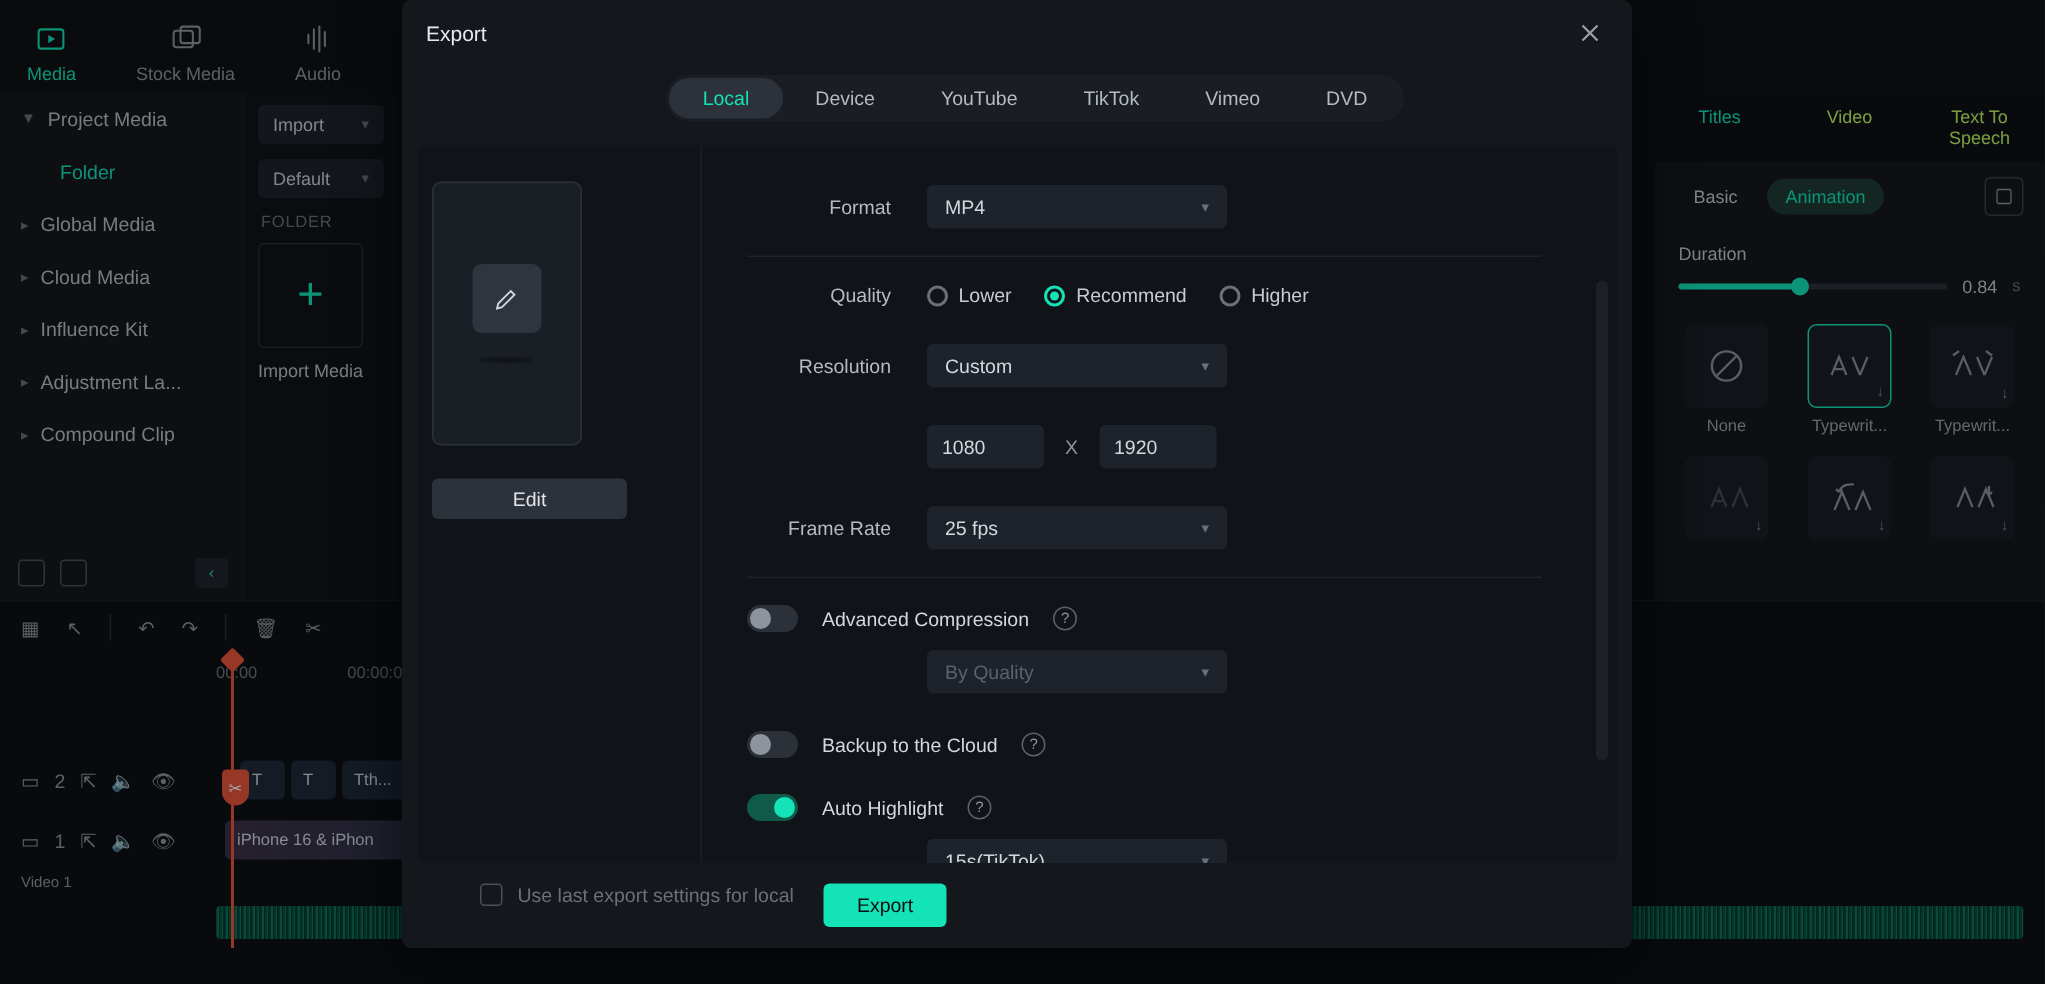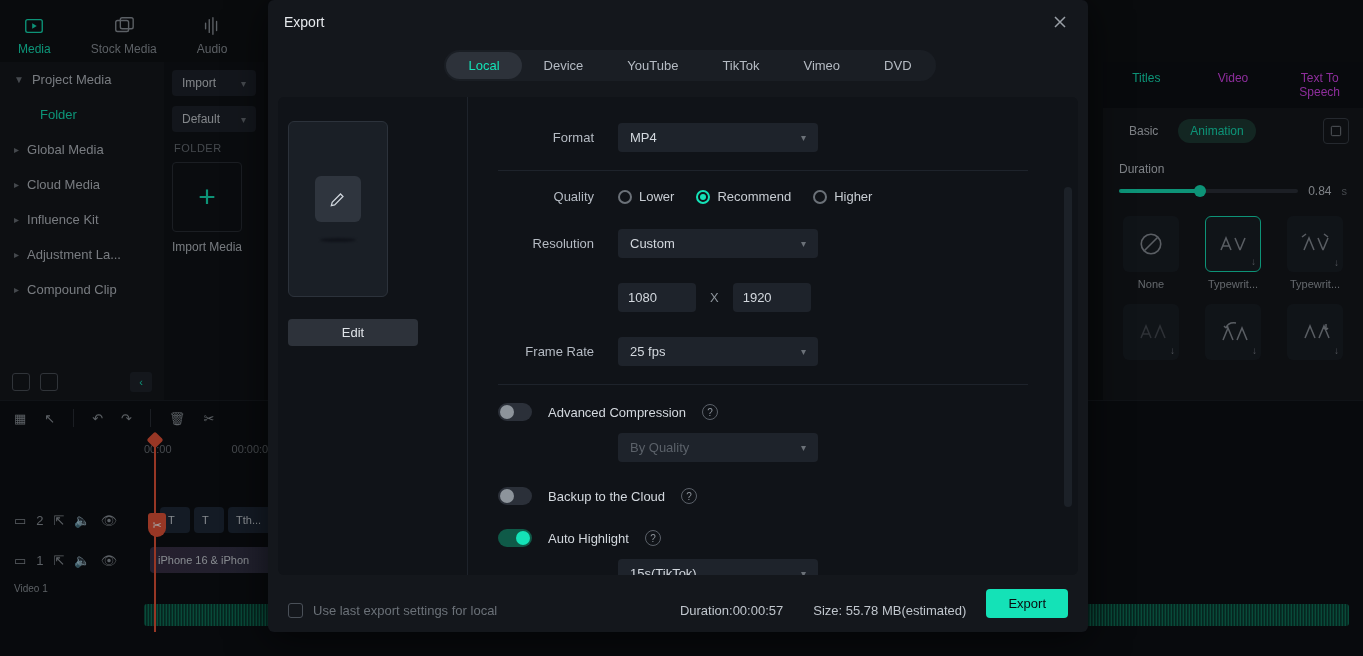--- a/index.html
+++ b/index.html
@@ -25,21 +25,21 @@
 
 .center-col { width: 100px; background:#101318; padding:8px; position:relative; }
 .small-select { background:#1e232b; border:none; color:#c8cdd3; padding:6px 10px; border-radius:4px; font-size:12px; display:flex; align-items:center; justify-content:space-between; margin-bottom:10px; }
 .folder-title { font-size:11px; color:#6b7178; margin:10px 0 8px 2px; letter-spacing:0.5px; }
 .import-tile { width:70px; height:70px; border:1px solid #2a2f37; border-radius:4px; display:flex; align-items:center; justify-content:center; margin-bottom:8px; }
 .import-tile .plus { font-size:30px; color:#14e2b7; }
 .import-caption { font-size:12px; color:#b8bec5; }
 
 .right-col { margin-left:auto; width: 260px; background:#14171c; display:flex; flex-direction:column; }
 .right-top-tabs { display:flex; background:#0d1014; }
-.right-top-tab { flex:1; text-align:center; padding:9px 6px; font-size:12px; color:#d946ef; cursor:pointer; }
+.right-top-tab { flex:1; text-align:center; padding:9px 6px; font-size:12px; color:#bef264; cursor:pointer; }
 .right-top-tab.active { color:#14e2b7; }
 .right-sub { display:flex; align-items:center; gap:8px; padding:10px 14px; }
 .pill { padding:5px 12px; border-radius:14px; font-size:12px; color:#c0c6cd; cursor:pointer; }
 .pill.active { background:#1e3b35; color:#14e2b7; }
 .sq-btn { margin-left:auto; width:26px; height:26px; border:1px solid #3a4049; border-radius:4px; display:flex; align-items:center; justify-content:center; color:#8d949b; font-size:12px; }
 .inout { display:flex; gap:30px; padding:6px 20px 10px 20px; }
 .inout span { font-size:12px; color:#9aa0a7; padding-bottom:6px; cursor:pointer; }
 .inout span.active { color:#14e2b7; border-bottom:2px solid #14e2b7; }
 .dur-row { padding:8px 16px; }
 .dur-label { font-size:12px; color:#c0c6cd; margin-bottom:8px; }
@@ -116,21 +116,21 @@
 .toggle-row { display:flex; align-items:center; gap:16px; padding:12px 0; }
 .toggle { width:34px; height:18px; background:#2b3039; border-radius:9px; position:relative; cursor:pointer; flex-shrink:0; }
 .toggle .knob2 { position:absolute; top:2px; left:2px; width:14px; height:14px; background:#8d949b; border-radius:50%; }
 .toggle.on { background:#0f5a48; }
 .toggle.on .knob2 { left:18px; background:#14e2b7; }
 .toggle-label { font-size:13px; color:#d3d8de; }
 .info-ico { width:16px; height:16px; border:1px solid #5b6169; border-radius:50%; display:flex; align-items:center; justify-content:center; font-size:10px; color:#8d949b; }
 
 .scroll-ind { position:absolute; right:6px; top:90px; width:8px; height:320px; background:#1c2128; border-radius:4px; }
 
-.modal-foot { display:flex; align-items:flex-end; padding:14px 20px; gap:20px; }
+.modal-foot { display:flex; align-items:flex-start; padding:14px 20px; gap:20px;margin-left:32px; }
 .checkbox { display:flex; align-items:center; gap:10px; color:#6b7178; font-size:13px; cursor:pointer; }
 .checkbox .box { width:15px; height:15px; border:1px solid #4a5058; border-radius:3px; }
 .foot-info { margin-left:auto; display:flex; gap:30px; font-size:13px; color:#c0c6cd; }
 .export-btn { background:#14e2b7; color:#0b0d10; border:none; padding:7px 22px; border-radius:4px; font-size:13px; font-weight:500; cursor:pointer; }
 
 svg { display:block; }
 </style>
 </head>
 <body>
 
@@ -502,19 +502,15 @@
 
     </div>
     <div class="scroll-ind"></div>
   </div>
 
   <div class="modal-foot">
     <label class="checkbox">
       <span class="box"></span>
         <span>Use last export settings for local</span>
     </label>
-    <div class="foot-info">
-      <span><span>Duration:</span><span>00:00:57</span></span>
-      <span><span>Size: </span><span>55.78 MB(estimated)</span></span>
-    </div>
     <button class="export-btn">Export</button>
   </div>
 </div>
 
 </body></html>

